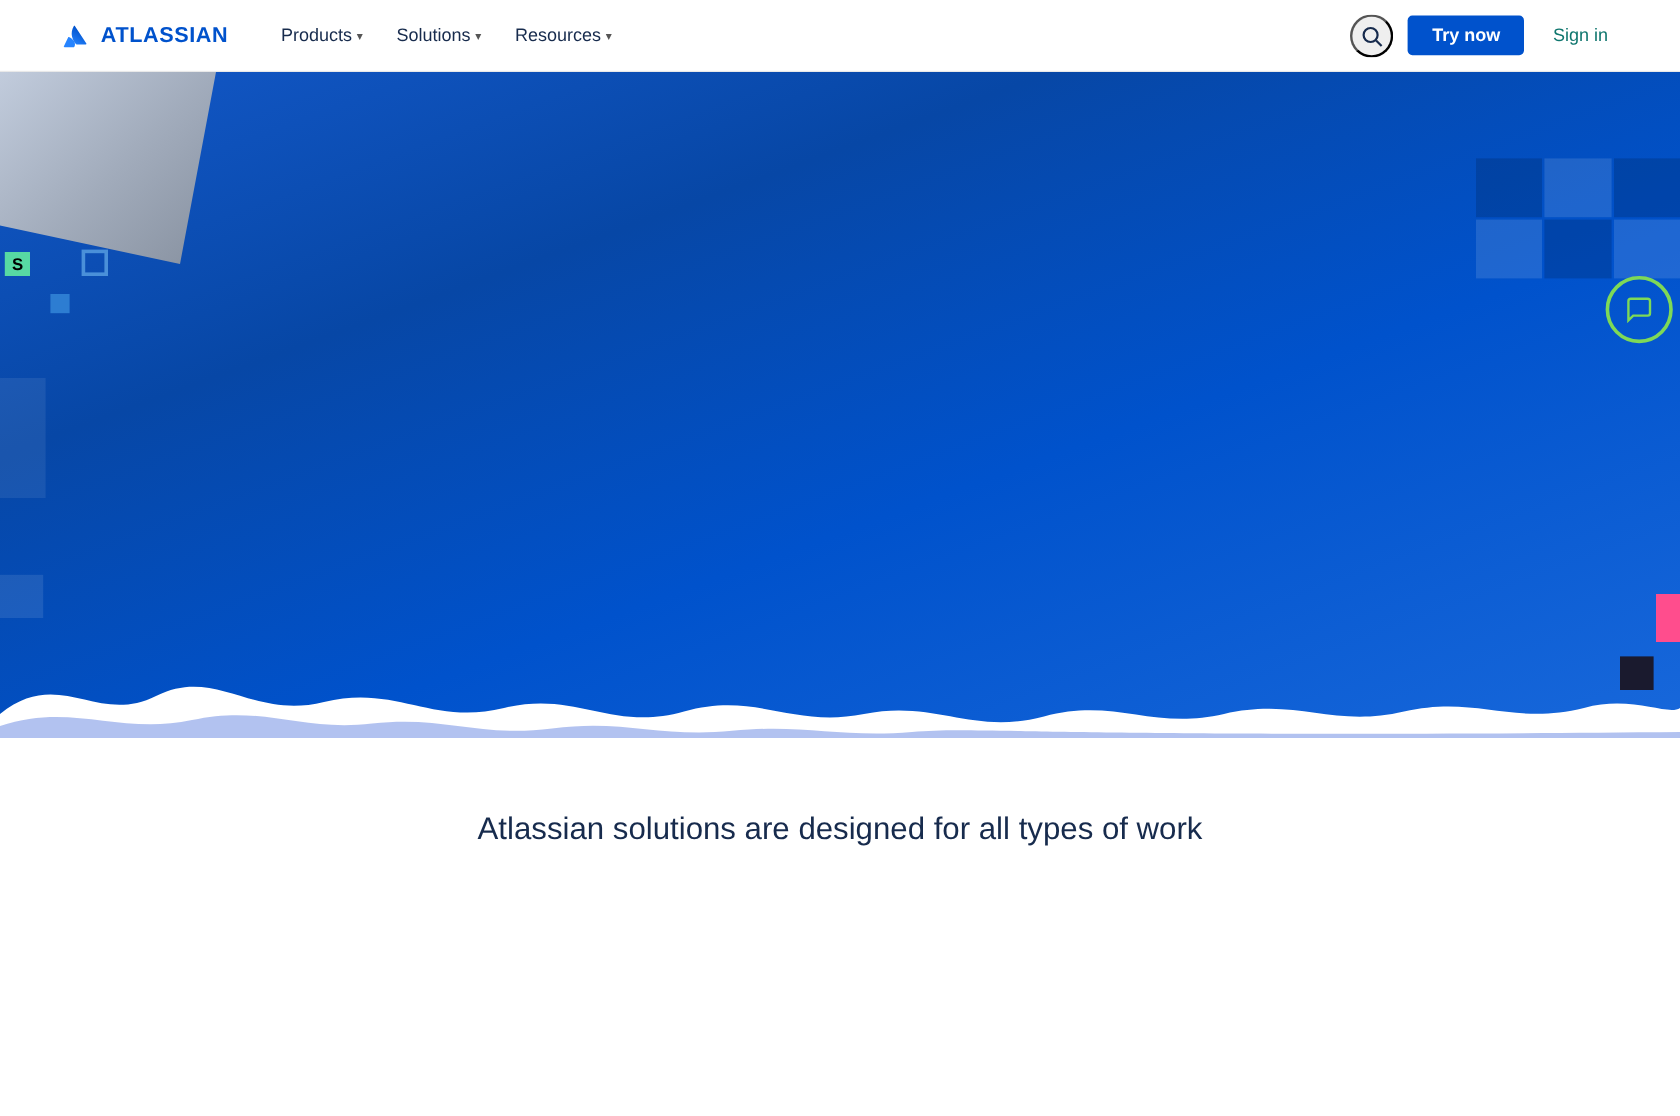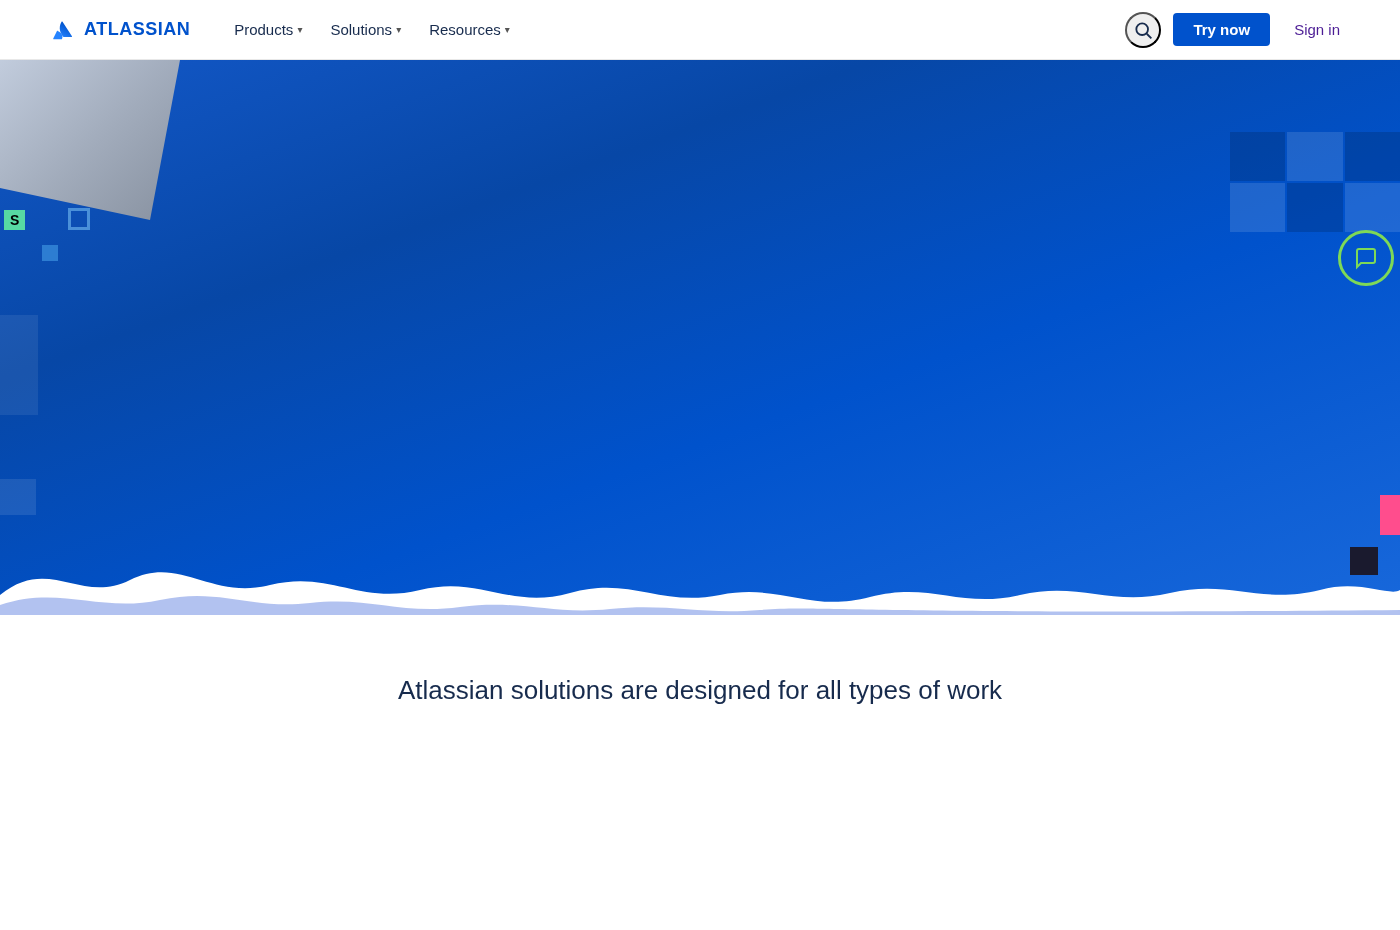--- a/index.html
+++ b/index.html
@@ -72,21 +72,21 @@
       border: none;
       padding: 8px 20px;
       border-radius: 4px;
       font-size: 15px;
       font-weight: 600;
       cursor: pointer;
     }
     .sign-in-btn {
       background: none;
       border: none;
-      color: #4c1d95;
+      color: #0f766e;
       font-size: 15px;
       cursor: pointer;
       padding: 8px 12px;
     }
 
     
     .hero {
       position: relative;
       background: linear-gradient(160deg, #1358c8 0%, #0747A6 30%, #0052CC 60%, #1868DB 100%);
       min-height: 555px;

